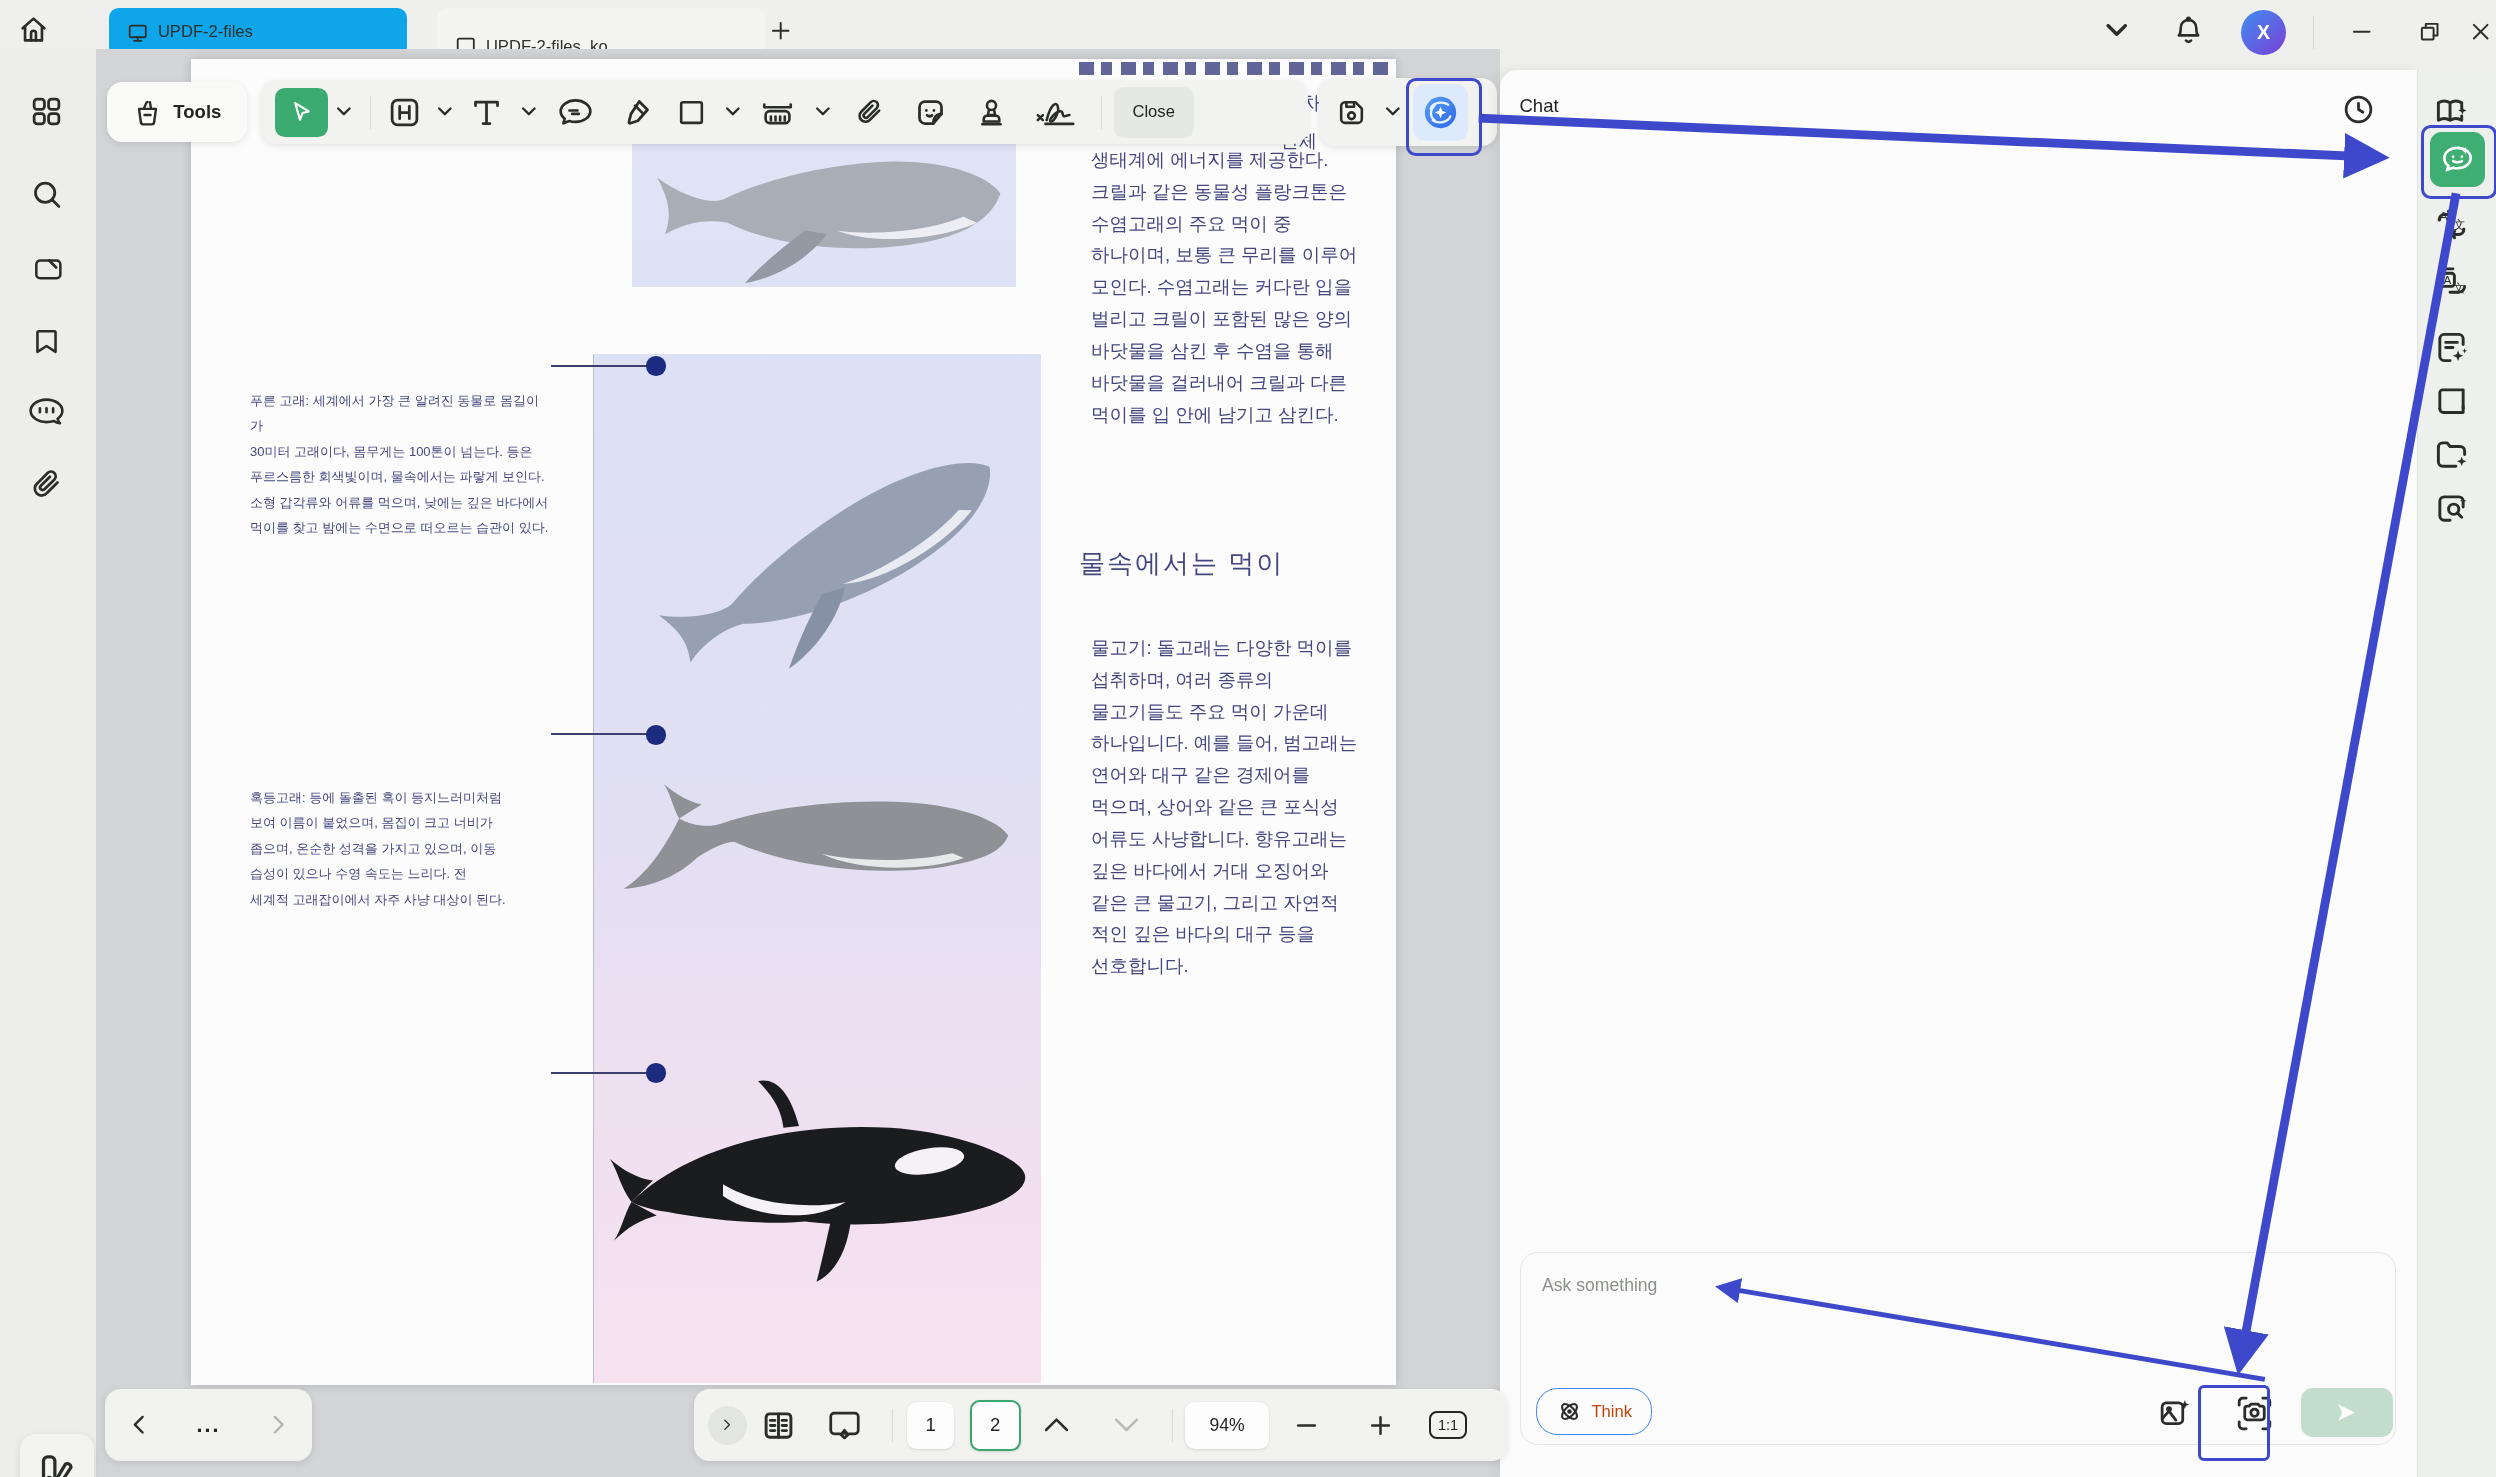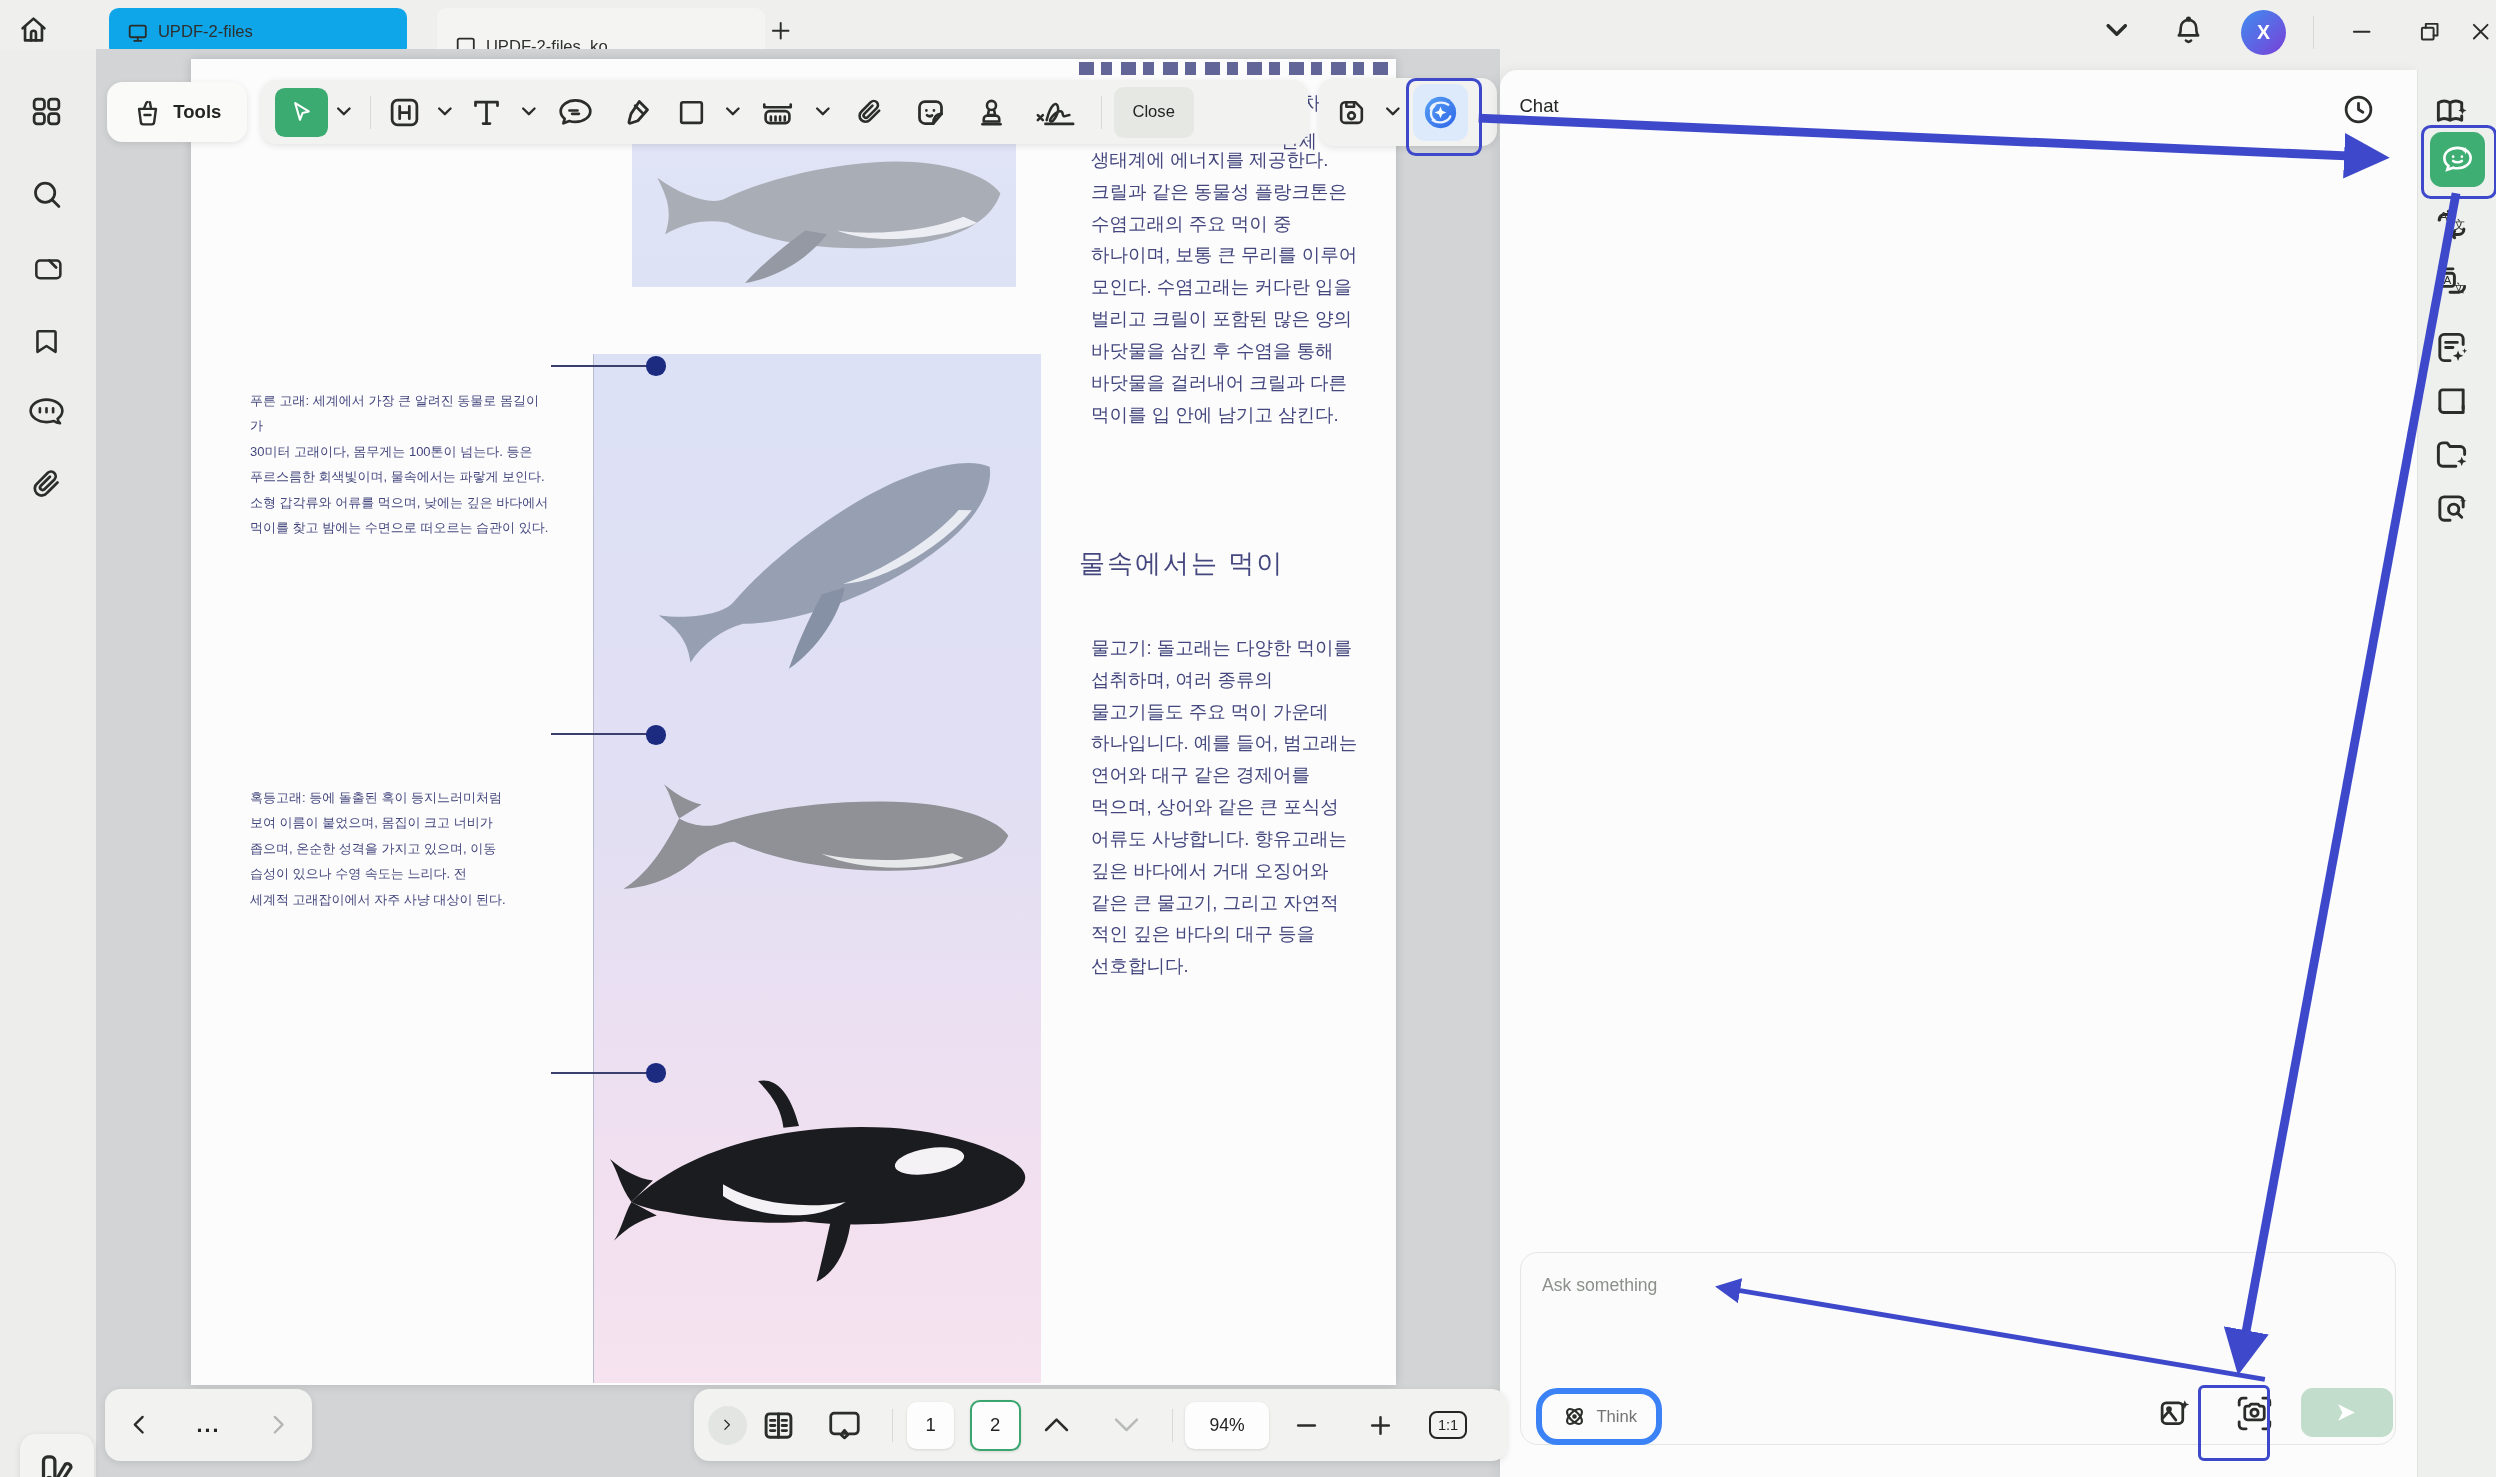--- a/index.html
+++ b/index.html
@@ -17,21 +17,21 @@
   .sep{width:1px;height:33px;background:#d8dad6;}
   .chev{width:13.7px;height:9.8px;}
   
   .kr{color:#44477e;white-space:pre-line;}
   .note{font-size:13px;line-height:1.96;width:300px;}
   .rcol{font-size:18.5px;line-height:1.72;width:322px;margin-left:12px;}
   .dot{width:19.5px;height:19.5px;border-radius:50%;background:#1c2b80;}
   .connector{height:2px;background:#3a3f6e;}
   
   .chat-card{background:#fafbfa;border:1px solid #e4e6e4;border-radius:17.6px;}
-  .think{display:flex;align-items:center;gap:9.8px;border:6px solid #3b82f6;border-radius:21.5px;background:#fbfcfb;padding:0 19.5px;height:45px;font-size:16.6px;color:#737373;}
+  .think{display:flex;align-items:center;gap:9.8px;border:1px solid #3b82f6;border-radius:21.5px;background:#fbfcfb;padding:0 19.5px;height:45px;font-size:16.6px;color:#c2410c;}
   .hl-box{border:3.9px solid #3d48cb;border-radius:9.8px;pointer-events:none;}
   
   .rail-ic{width:43px;height:43px;display:flex;align-items:center;justify-content:center;}
   .pagebtn{width:47px;height:47px;border-radius:9.8px;background:#fdfdfd;display:flex;align-items:center;justify-content:center;font-size:18.5px;color:#232523;}
   .sm{font-size:14.6px;color:#232523;}
 </style>
 </head>
 <body>
 
 <div id="app">

